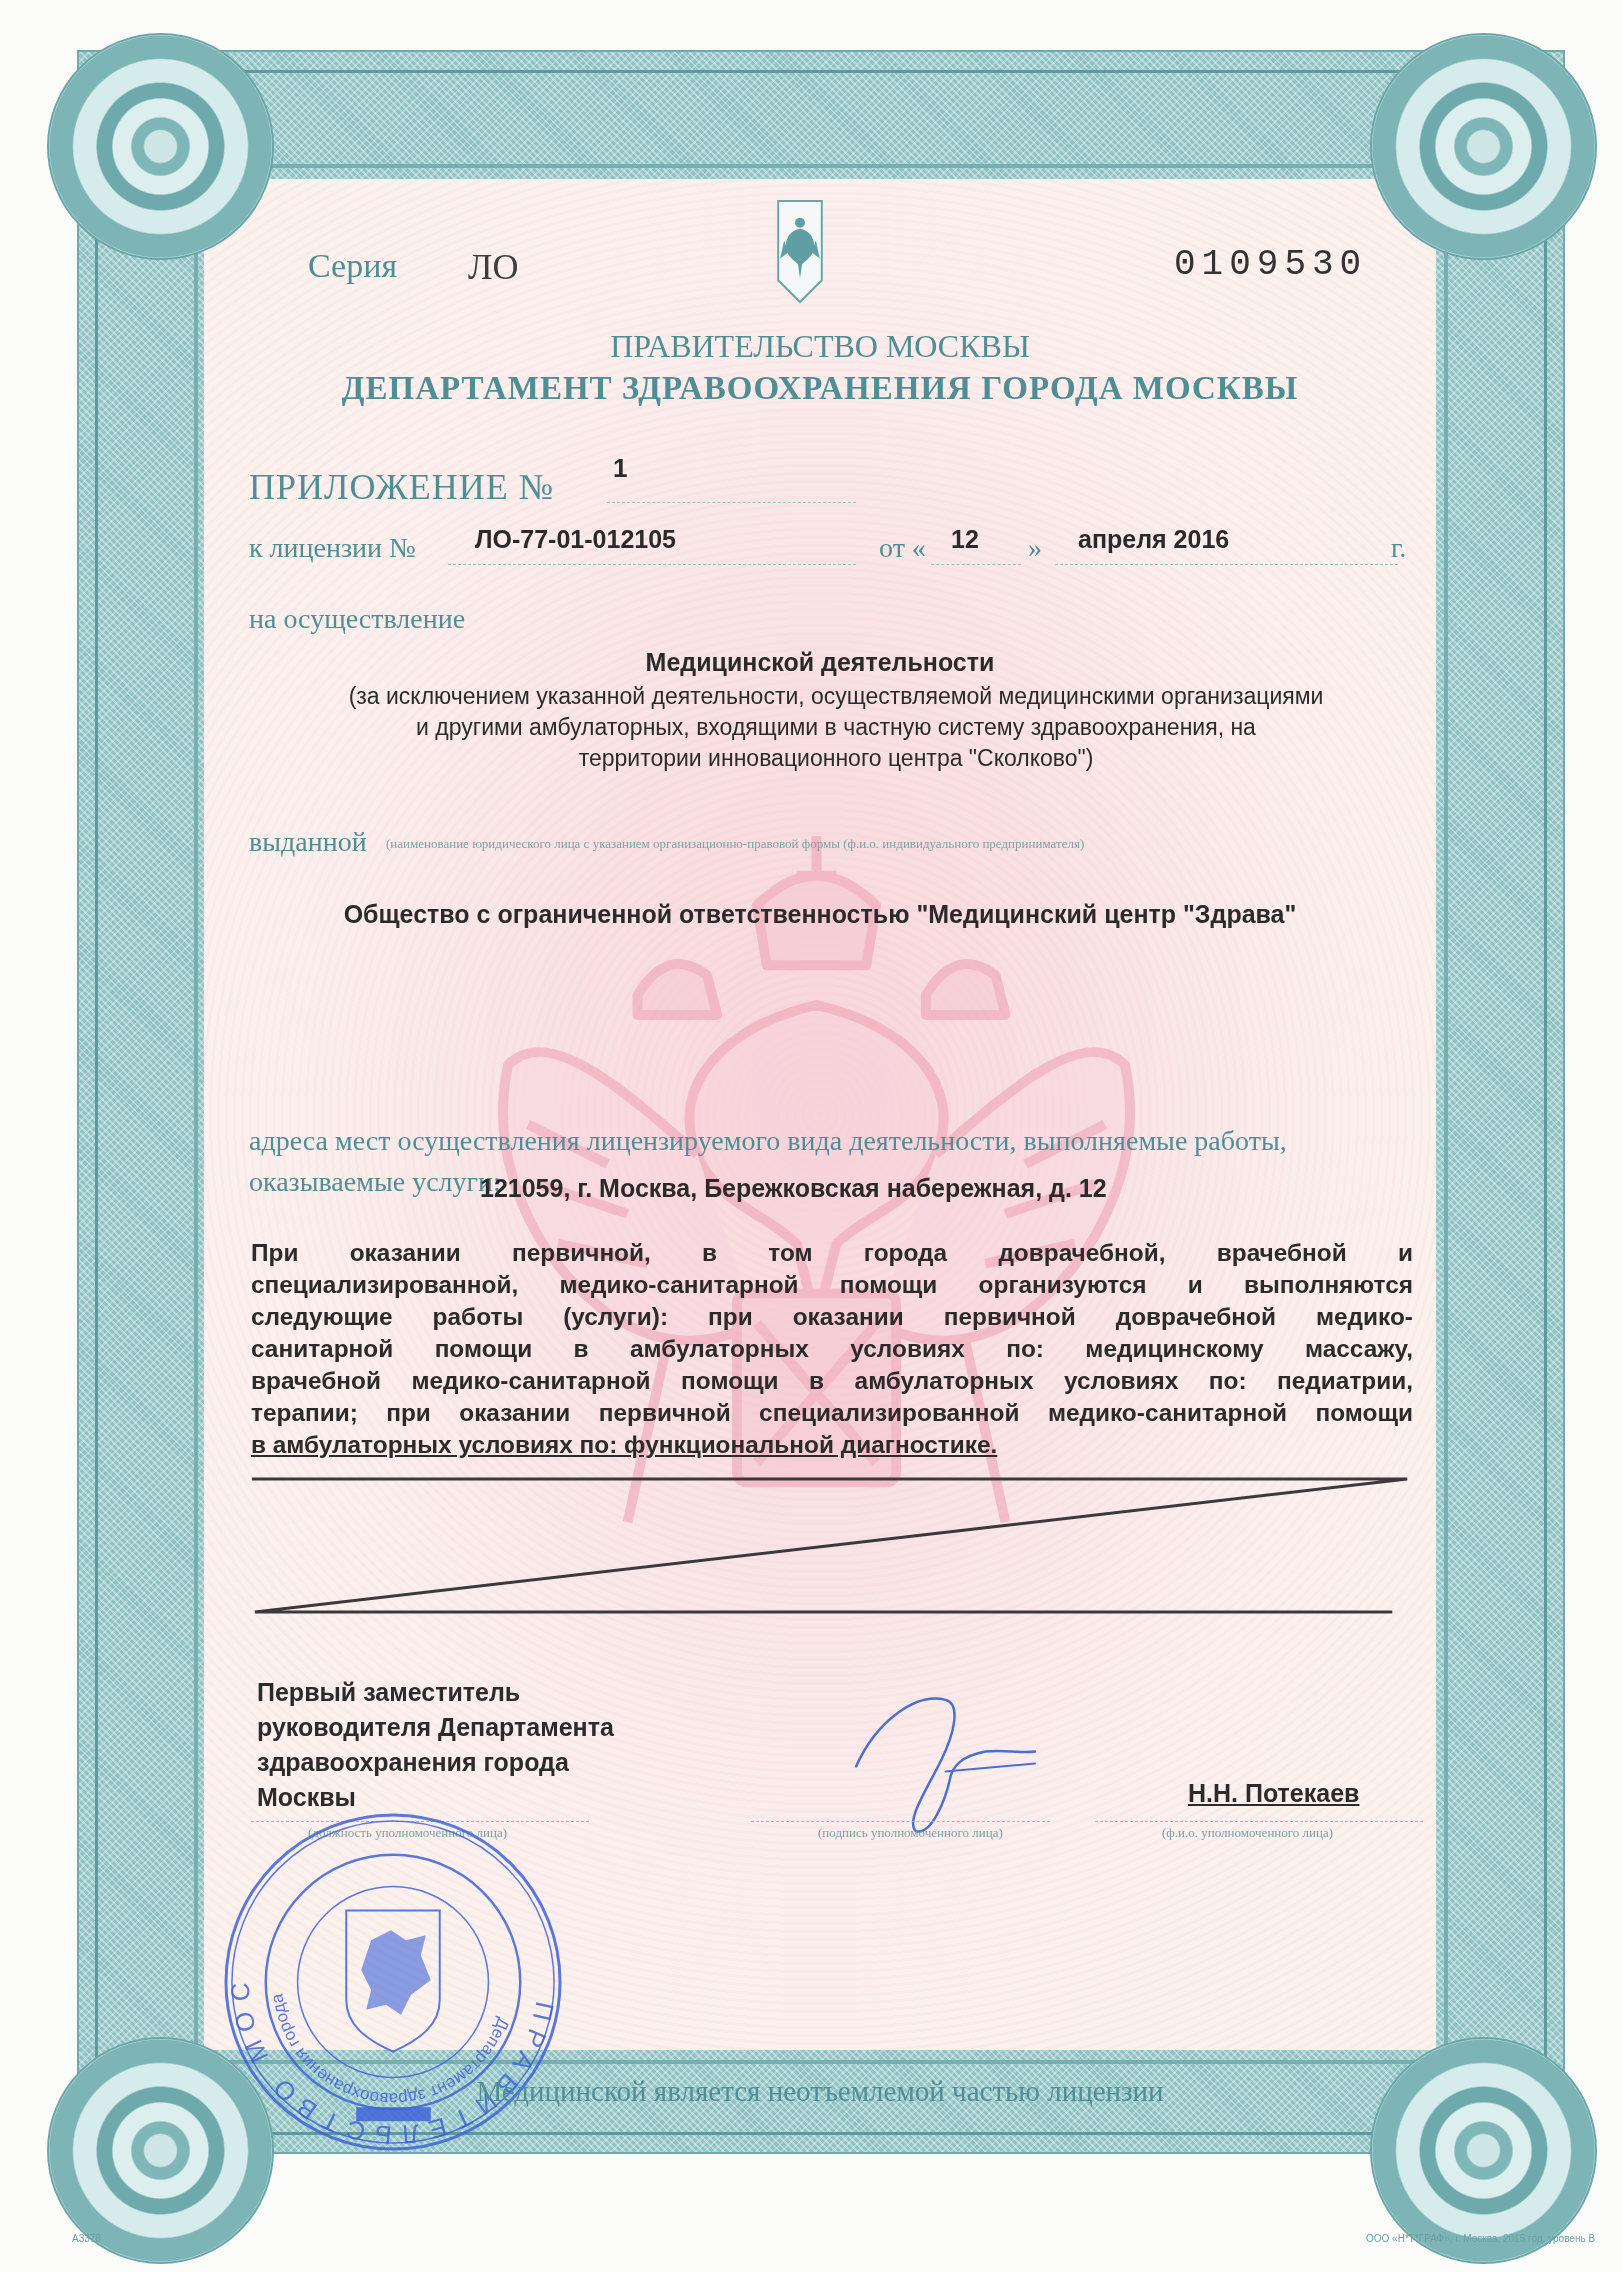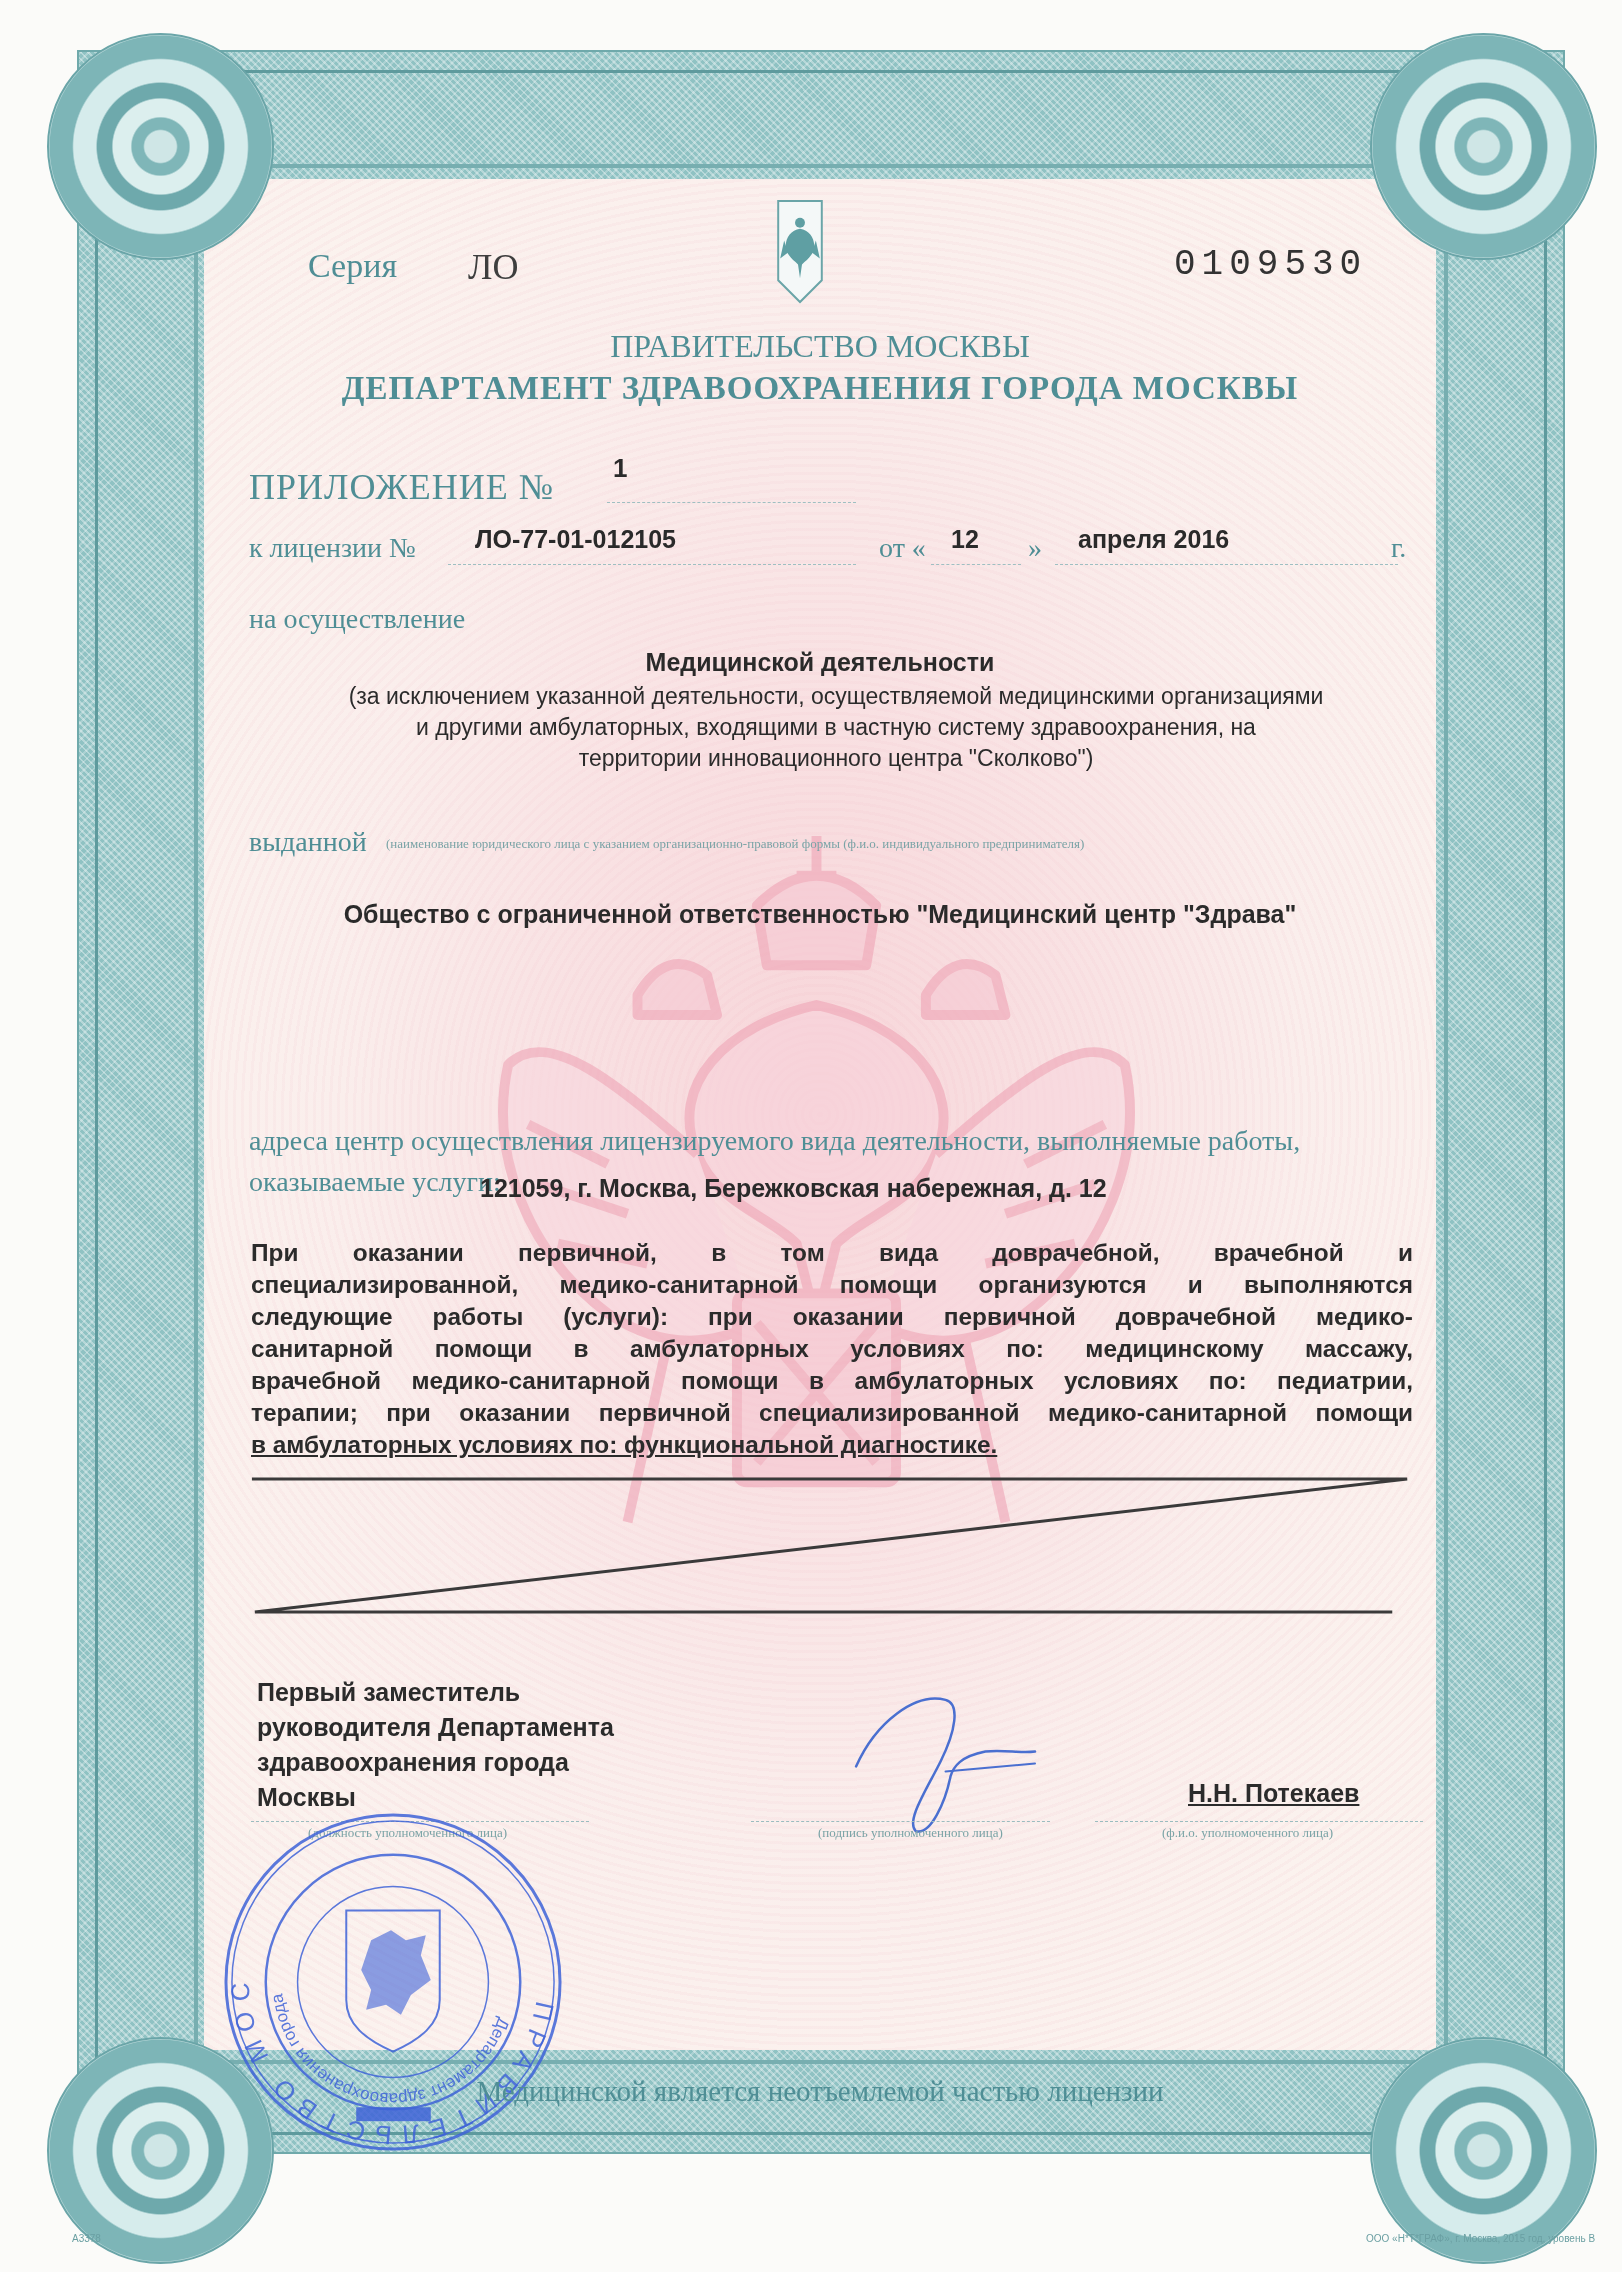--- a/index.html
+++ b/index.html
@@ -144,26 +144,26 @@
 <div class="abs" style="left:204px; width:1232px; top:681px; text-align:center; font-family:'Liberation Sans', sans-serif; font-size:23px; line-height:31px; color:#2b2b2b;padding-left:16px;">
   <div>(за исключением указанной деятельности, осуществляемой медицинскими организациями</div>
   <div>и другими амбулаторных, входящими в частную систему здравоохранения, на</div>
   <div>территории инновационного центра "Сколково")</div>
 </div>
 
 <div class="abs teal" style="left:249px; top:826px; font-size:28px;">выданной</div>
 <div class="abs small-caption" style="left:386px; top:836px; font-size:13px; white-space:nowrap;">(наименование юридического лица с указанием организационно-правовой формы (ф.и.о. индивидуального предпринимателя)</div>
 <div class="abs sans-b dark" style="left:204px; width:1232px; top:900px; text-align:center; font-size:25px;">Общество с ограниченной ответственностью "Медицинский центр "Здрава"</div>
 
-<div class="abs teal" style="left:249px; top:1125px; font-size:28px; white-space:nowrap;">адреса центр осуществления лицензируемого вида деятельности, выполняемые работы,</div>
+<div class="abs teal" style="left:249px; top:1125px; font-size:28px; white-space:nowrap;">адреса мест осуществления лицензируемого вида деятельности, выполняемые работы,</div>
 <div class="abs teal" style="left:249px; top:1166px; font-size:28px;">оказываемые услуги:</div>
 <div class="abs sans-b dark" style="left:480px; top:1174px; font-size:25px;">121059, г. Москва, Бережковская набережная, д. 12</div>
 
 <div class="abs doc-text" style="left:251px; width:1162px; top:1237px;">
-  <div style="text-align:justify; text-align-last:justify;">При оказании первичной, в том вида доврачебной, врачебной и</div>
+  <div style="text-align:justify; text-align-last:justify;">При оказании первичной, в том города доврачебной, врачебной и</div>
   <div style="text-align:justify; text-align-last:justify;">специализированной, медико-санитарной помощи организуются и выполняются</div>
   <div style="text-align:justify; text-align-last:justify;">следующие работы (услуги): при оказании первичной доврачебной медико-</div>
   <div style="text-align:justify; text-align-last:justify;">санитарной помощи в амбулаторных условиях по: медицинскому массажу,</div>
   <div style="text-align:justify; text-align-last:justify;">врачебной медико-санитарной помощи в амбулаторных условиях по: педиатрии,</div>
   <div style="text-align:justify; text-align-last:justify;">терапии; при оказании первичной специализированной медико-санитарной помощи</div>
   <div style="text-decoration:underline;">в амбулаторных условиях по: функциональной диагностике.</div>
 </div>
 
 <svg class="abs" style="left:249px; top:1473px; width:1174px; height:149px;" viewBox="0 0 1180 150">
   <polyline points="2,6 1165,6 5,140 1150,140" fill="none" stroke="#3a3a3a" stroke-width="3"></polyline>

